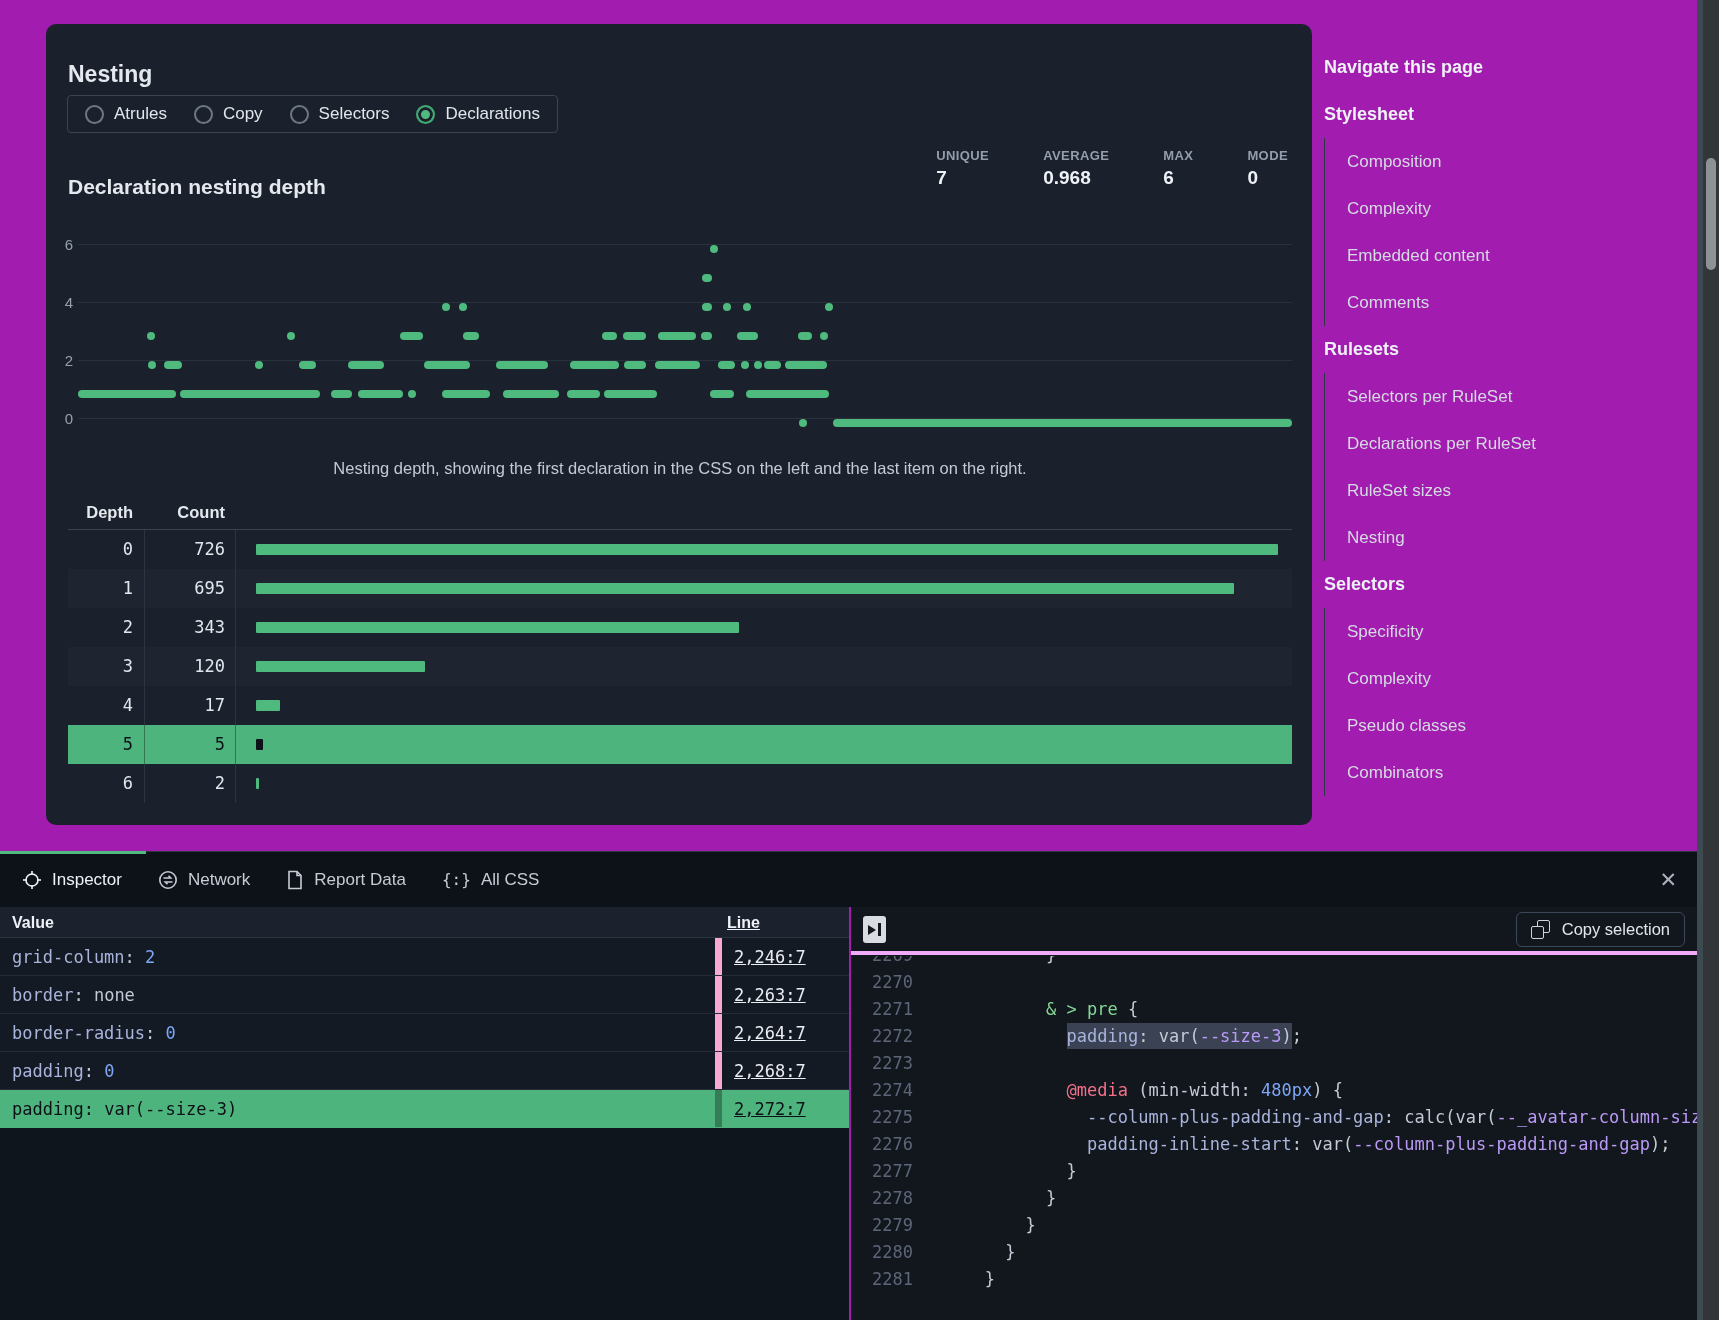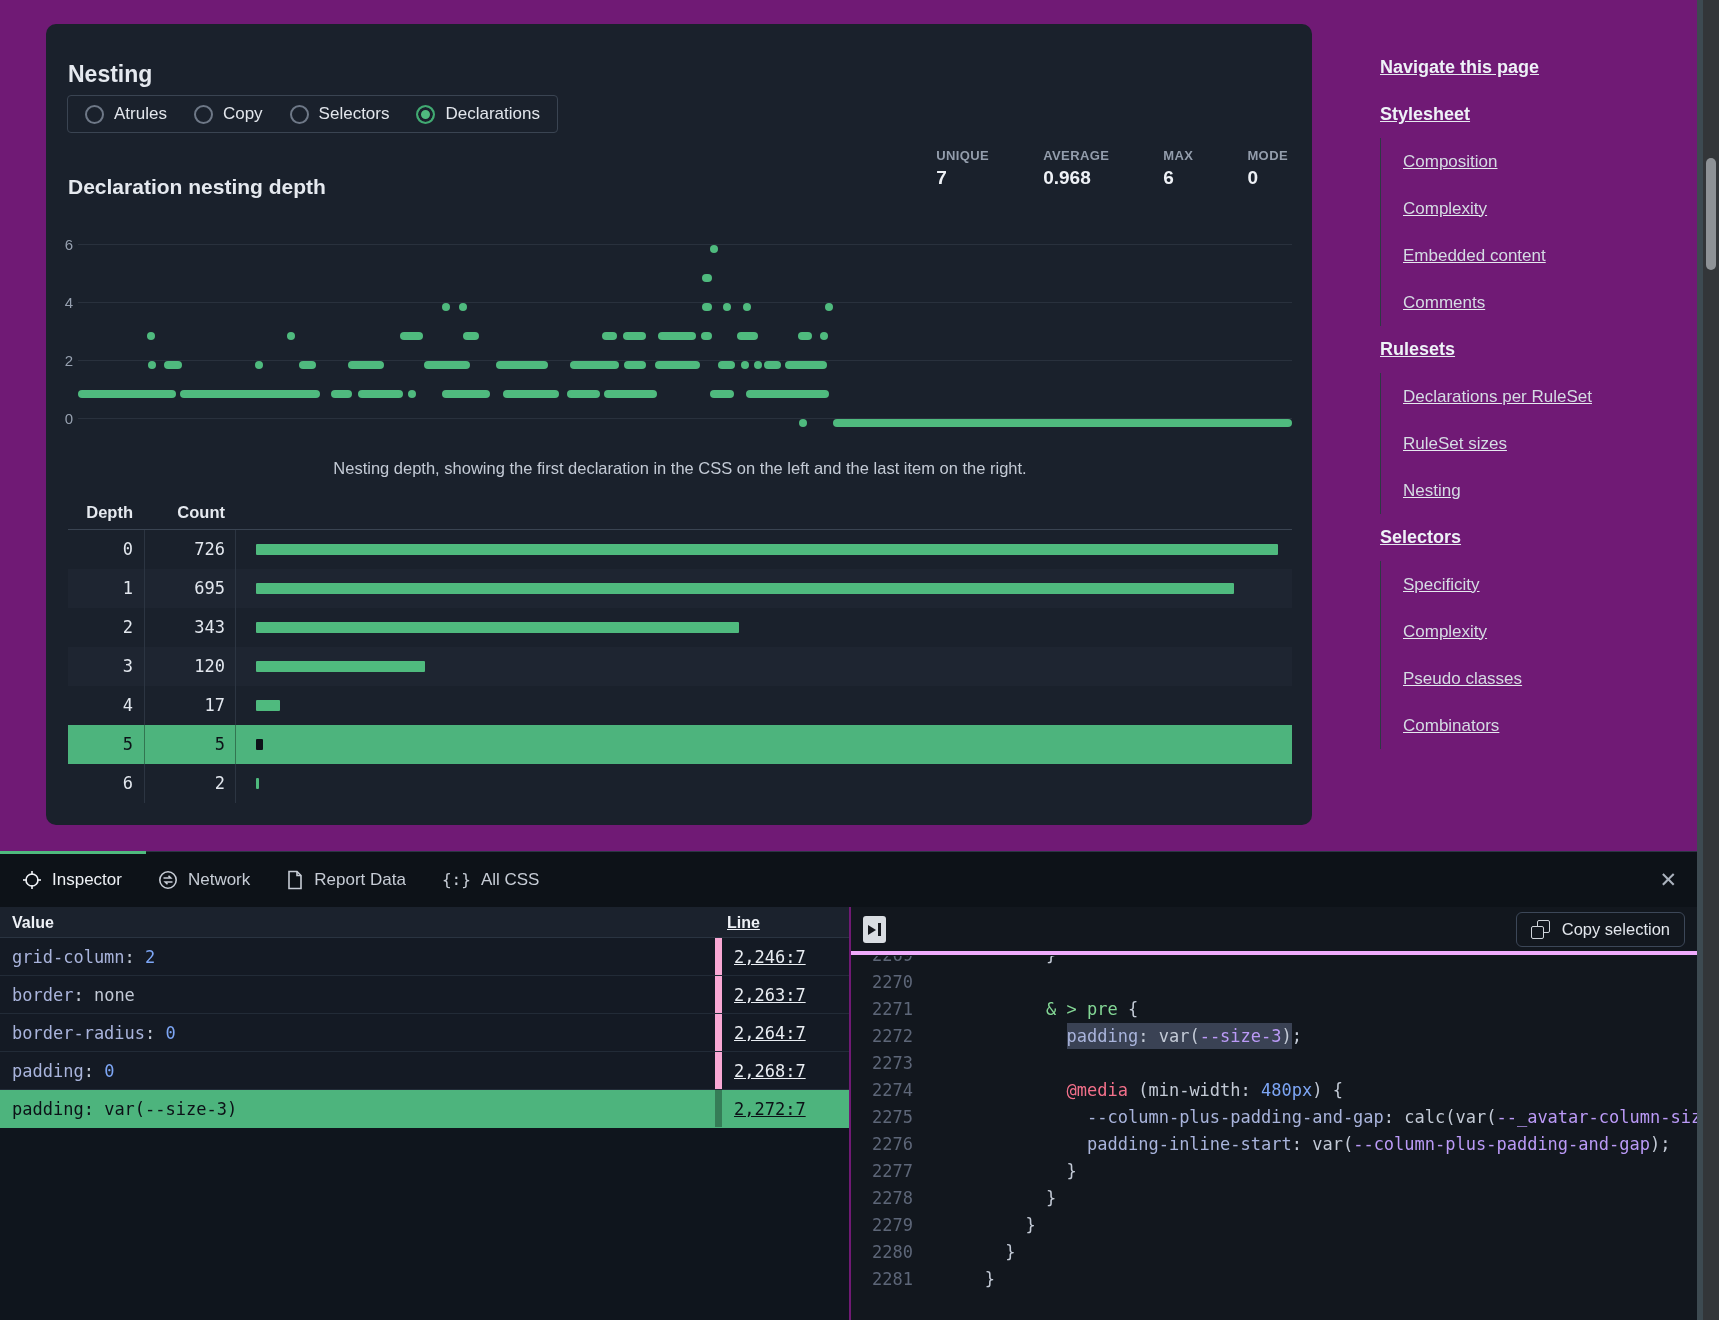--- a/index.html
+++ b/index.html
@@ -1,17 +1,17 @@
 <!DOCTYPE html>
 <html><head>
 <meta charset="utf-8">
 <style>
   html,body{margin:0;padding:0;background:#0c1118;}
   *{box-sizing:border-box;}
-  .screen{position:relative;width:1719px;height:1320px;background:#701a75;overflow:hidden;
+  .screen{position:relative;width:1719px;height:1320px;background:#a21caf;overflow:hidden;
           font-family:"Liberation Sans",sans-serif;color:#e5e9ef;}
   
   .card{position:absolute;left:46px;top:24px;width:1266px;height:801px;background:#1a212c;border-radius:10px;}
   .card-title{position:absolute;left:22px;top:18px;font-size:23px;font-weight:700;}
   .radio-group{position:absolute;left:21px;top:71px;height:38px;border:1px solid #3a4452;border-radius:4px;
                display:flex;align-items:center;padding:0 17px;gap:27px;}
   .radio-opt{display:flex;align-items:center;gap:10px;font-size:17px;color:#e2e6ec;cursor:pointer;}
   .radio-circle{width:19px;height:19px;border-radius:50%;border:2px solid #6e7887;flex:0 0 auto;}
   .radio-opt.sel .radio-circle{border-color:#41aa72;background:#4fba7e;box-shadow:inset 0 0 0 3px #1a212c;}
   .section-title{position:absolute;left:22px;top:130px;font-size:21px;font-weight:700;}
@@ -32,21 +32,21 @@
   .dt-row{position:relative;height:39px;font-family:"DejaVu Sans Mono",monospace;font-size:17px;color:#e2e7ee;}
   .dt-row.odd{background:#1e2531;}
   .dt-row .vl{position:absolute;top:0;bottom:0;width:1px;background:#2c3542;}
   .dt-depth{position:absolute;left:0;width:65px;text-align:right;line-height:39px;}
   .dt-count{position:absolute;left:76px;width:81px;text-align:right;line-height:39px;}
   .dt-bar{position:absolute;left:188px;top:14px;height:11px;background:#4fba7e;border-radius:1px;}
   .dt-row.hl{background:#4db47d;color:#0d1218;}
   .dt-row.hl .dt-bar{background:#0d1218;}
   .dt-row.hl .vl{background:rgba(0,0,0,.35);}
   
-  .sidebar{position:absolute;left:1380px;top:44px;width:300px;text-decoration:underline;}
+  .sidebar{position:absolute;left:1324px;top:44px;width:300px;}
   .nav-title{height:47px;display:flex;align-items:center;font-size:18px;font-weight:700;color:#eef2f7;}
   .nav-sec-title{height:47px;display:flex;align-items:center;font-size:18px;font-weight:700;color:#eef2f7;}
   .nav-items{border-left:1px solid #2e3844;padding-left:22px;}
   .nav-item{height:47px;display:flex;align-items:center;font-size:17px;color:#d5dbe3;cursor:pointer;}
   
   .tabbar{position:absolute;left:0;top:851px;width:1697px;height:56px;background:#0d1218;border-top:1px solid #2b3543;}
   .tab-indicator{position:absolute;left:0;top:-1px;width:146px;height:3px;background:#4fba7e;}
   .tabs{display:flex;align-items:center;height:100%;padding-left:22px;gap:36px;}
   .tab{display:flex;align-items:center;gap:10px;font-size:17px;color:#c6ccd5;cursor:pointer;text-align:center;}
   .tab.active{color:#eef1f5;}
@@ -257,20 +257,21 @@
       <div class="nav-title">Navigate this page</div>
       <div class="nav-sec-title">Stylesheet</div>
       <div class="nav-items">
         <div class="nav-item">Composition</div>
         <div class="nav-item">Complexity</div>
         <div class="nav-item">Embedded content</div>
         <div class="nav-item">Comments</div>
       </div>
       <div class="nav-sec-title">Rulesets</div>
       <div class="nav-items">
+        <div class="nav-item">Selectors per RuleSet</div>
         <div class="nav-item">Declarations per RuleSet</div>
         <div class="nav-item">RuleSet sizes</div>
         <div class="nav-item">Nesting</div>
       </div>
       <div class="nav-sec-title">Selectors</div>
       <div class="nav-items">
         <div class="nav-item">Specificity</div>
         <div class="nav-item">Complexity</div>
         <div class="nav-item">Pseudo classes</div>
         <div class="nav-item">Combinators</div>

